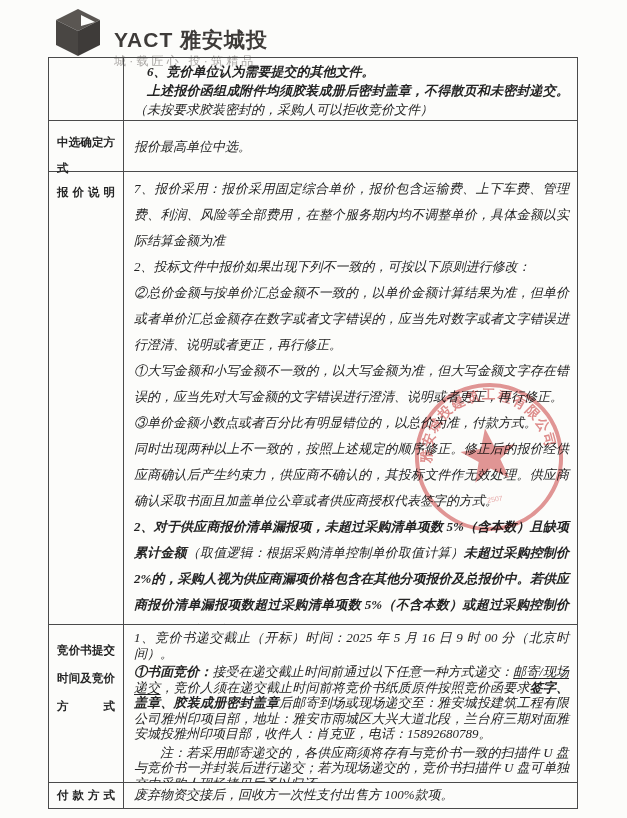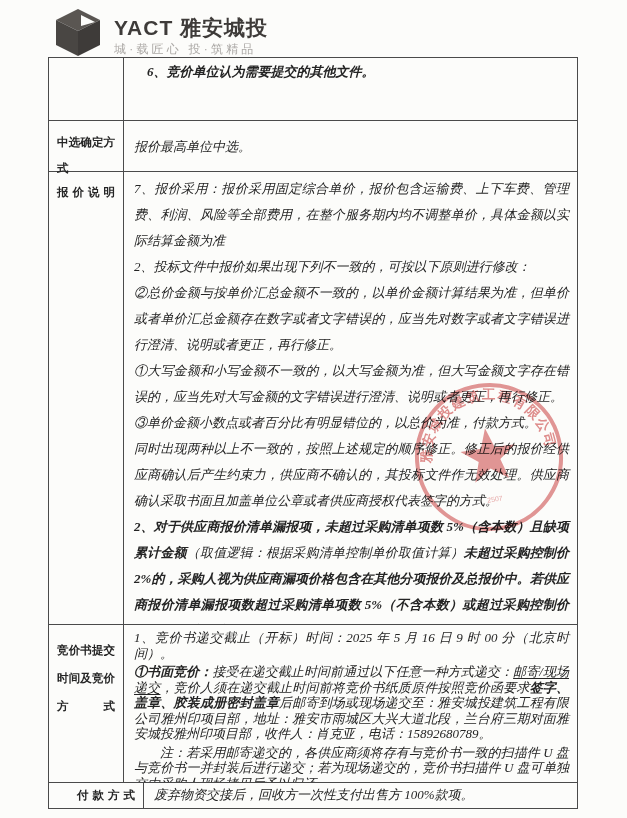--- a/index.html
+++ b/index.html
@@ -4,21 +4,21 @@
 <style>
   html,body{margin:0;padding:0;background:#e8e8e8;}
   .page{
     position:relative;width:627px;height:818px;margin:0 auto;
     background:#fcfcfa;overflow:hidden;
     font-family:"Liberation Serif","DejaVu Serif",serif;color:#1e1e1e;
   }
   
   .logo{position:absolute;left:55px;top:8px;display:flex;align-items:flex-start;gap:13px;}
   .cube{width:46px;height:49px;flex:0 0 46px;}
-  .brand-block{padding-top:9px;}
+  .brand-block{padding-top:9px;margin-top:12px;}
   .brand{
     font-family:"Liberation Sans","DejaVu Sans",sans-serif;
     font-size:21px;font-weight:bold;color:#3e3b39;letter-spacing:1px;line-height:1;
   }
   .tagline{
     margin-top:5px;font-family:"Liberation Sans","DejaVu Sans",sans-serif;
     font-size:12px;color:#aba8a5;letter-spacing:3.2px;line-height:1;
   }
   
   .doc-table{
@@ -41,21 +41,21 @@
   .u{text-decoration:underline;text-underline-offset:2px;}
   
   .r1{height:63px;}  .r1 .cell-content p{line-height:19px;}
   .r2{height:51px;justify-content:space-between;}  .r2 .cell-label{line-height:26px;}
                      .r2 .cell-content{padding-top:17px;}
   .r3{height:453px;} .r3 .cell-content p{line-height:26px;}
                      .r3 .cell-content p.tight{line-height:20px;}
   .r4{height:158px;} .r4 .cell-label{padding-top:11px;line-height:28px;}
                      .r4 .cell-content{padding-top:5px;}
                      .r4 .cell-content p{line-height:15.5px;margin-bottom:3px;}
-  .r5{height:25px;margin-left:20px;}  .r5 .cell-label{padding-top:3px;line-height:18px;}
+  .r5{height:25px;}  .r5 .cell-label{padding-top:3px;line-height:18px;}
                      .r5 .cell-content{padding-top:0;}
                      .r5 .cell-content p{line-height:23px;}
   
   .seal{
     position:absolute;left:410px;top:378px;width:158px;height:158px;
     transform:rotate(-8deg);opacity:.8;pointer-events:none;mix-blend-mode:multiply;
   }
 </style>
 </head>
 <body>
@@ -74,20 +74,21 @@
       <div class="tagline">城·载匠心  投·筑精品</div>
     </div>
   </div>
 
   <div class="doc-table">
 
     <div class="row r1">
       <div class="cell-label"></div>
       <div class="cell-content">
           <p style="text-indent: 1em;"><span class="b">6、竞价单位认为需要提交的其他文件。</span></p>
+          <p style="text-indent: 1em;"><span class="b">上述报价函组成附件均须胶装成册后密封盖章，不得散页和未密封递交。</span><span>（未按要求胶装密封的，采购人可以拒收竞价文件）</span></p>
         </div>
     </div>
 
     <div class="row r2">
       <div class="cell-label">中选确定方式</div>
       <div class="cell-content">
           <p><span>报价最高单位中选。</span></p>
         </div>
     </div>
 

